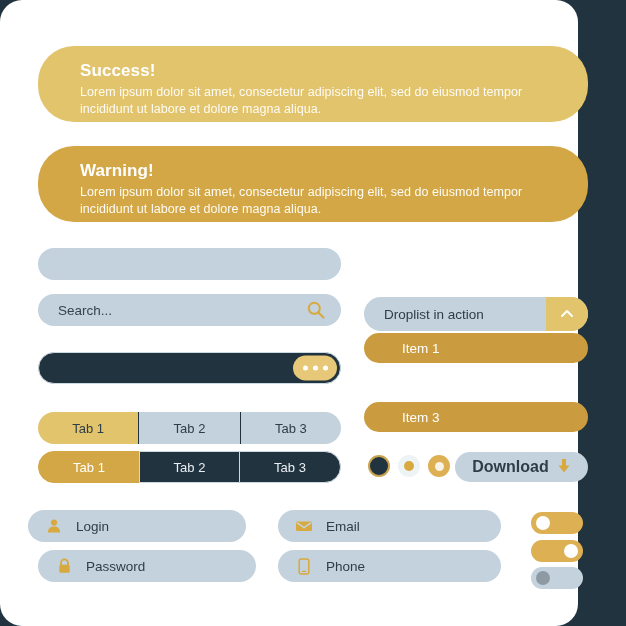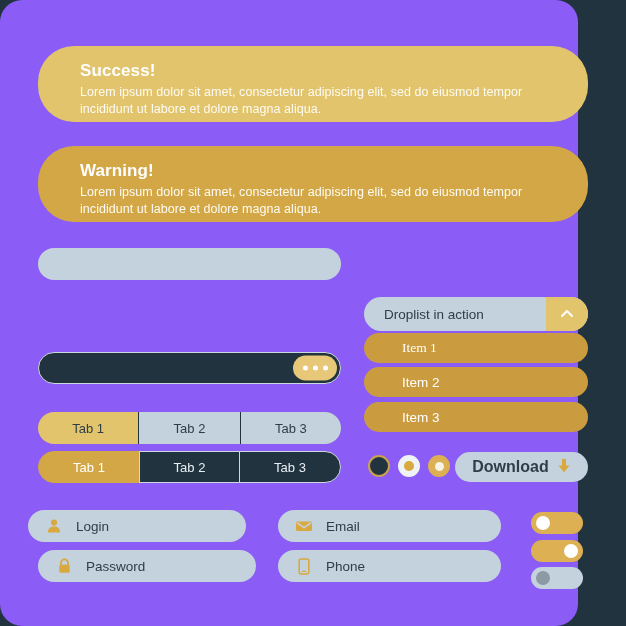--- a/index.html
+++ b/index.html
@@ -11,21 +11,21 @@
     width: 626px;
     height: 626px;
     background: #21333f;
     font-family: "Liberation Sans", sans-serif;
     overflow: hidden;
   }
   .canvas {
     position: relative;
     width: 578px;
     height: 626px;
-    background: #8b5cf6;
+    background: #ffffff;
     border-radius: 22px;
   }
 
   
   .alert {
     position: absolute;
     left: 38px;
     width: 550px;
     box-sizing: border-box;
     border-radius: 36px;
@@ -131,21 +131,21 @@
     box-sizing: border-box;
     border-radius: 999px;
     background: #ca9c3f;
     display: flex; align-items: center;
   }
   .droplist-item span {
     margin-left: 38px;
     font-size: 13.5px;
     color: #ffffff;
   }
-  #droplist-item-0 { top: 333px; font-family: Liberation Serif, serif; }
+  #droplist-item-0 { top: 333px; }
   #droplist-item-1 { top: 367px; }
   #droplist-item-2 { top: 402px; }
 
   
   .tab-row {
     position: absolute;
     left: 38px;
     width: 303px;
     height: 32px;
     display: flex;
@@ -270,20 +270,29 @@
     <p class="alert-body">Lorem ipsum dolor sit amet, consectetur adipiscing elit, sed do eiusmod tempor incididunt ut labore et dolore magna aliqua.</p>
   </div>
 
   <div class="alert alert-warning">
     <p class="alert-title">Warning!</p>
     <p class="alert-body">Lorem ipsum dolor sit amet, consectetur adipiscing elit, sed do eiusmod tempor incididunt ut labore et dolore magna aliqua.</p>
   </div>
 
   <div class="pill" id="input-plain"></div>
 
+  <div class="pill" id="input-search">
+    <span class="search-text">Search...</span>
+    <span class="search-icon-wrap">
+      <svg width="20" height="20" viewBox="0 0 20 20" aria-hidden="true">
+        <circle cx="8.3" cy="8.3" r="5.5" fill="none" stroke="#d8a93f" stroke-width="2"></circle>
+        <line x1="12.4" y1="12.4" x2="17.4" y2="17.6" stroke="#d8a93f" stroke-width="2.2" stroke-linecap="round"></line>
+      </svg>
+    </span>
+  </div>
 
   <div id="input-outline">
     <div class="dots-pill">
       <span class="dot"></span>
       <span class="dot"></span>
       <span class="dot"></span>
     </div>
   </div>
 
 
@@ -291,23 +300,20 @@
     <span class="droplist-label">Droplist in action</span>
     <span class="droplist-chevron">
       <svg width="18" height="18" viewBox="0 0 18 18" aria-hidden="true">
         <polyline points="4,11 9,6 14,11" fill="none" stroke="#ffffff" stroke-width="2" stroke-linecap="round" stroke-linejoin="round"></polyline>
       </svg>
     </span>
   </div>
 
   <div class="droplist-item" id="droplist-item-0">
     <span>Item 1</span>
-  </div>
-  <div class="droplist-item" id="droplist-item-1">
-    <span>Item 2</span>
   </div>
   <div class="droplist-item" id="droplist-item-2">
     <span>Item 3</span>
   </div>
 
   <div class="tab-row" id="tab-row-1">
     <div class="tab">Tab 1</div>
     <div class="tab">Tab 2</div>
     <div class="tab">Tab 3</div>
   </div>

